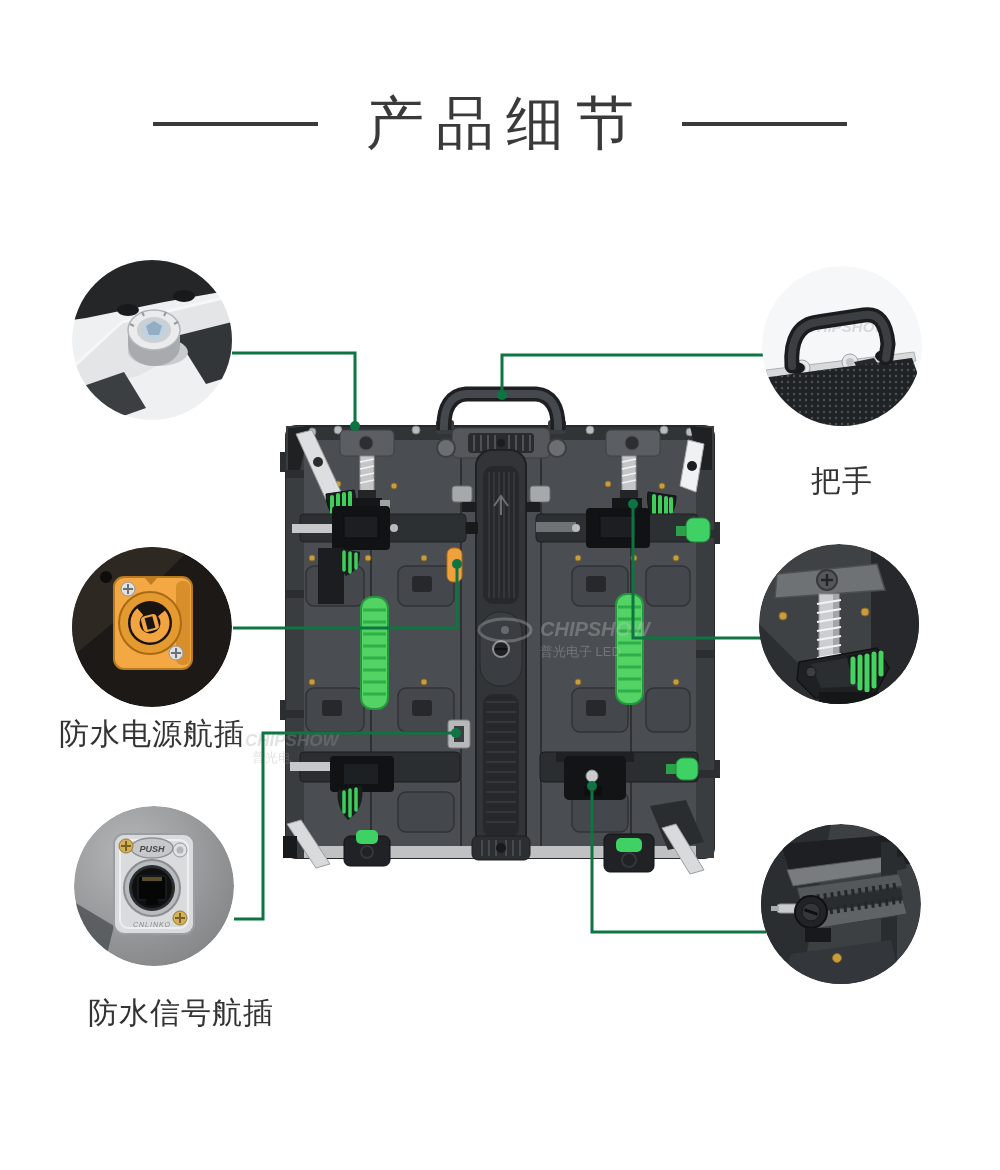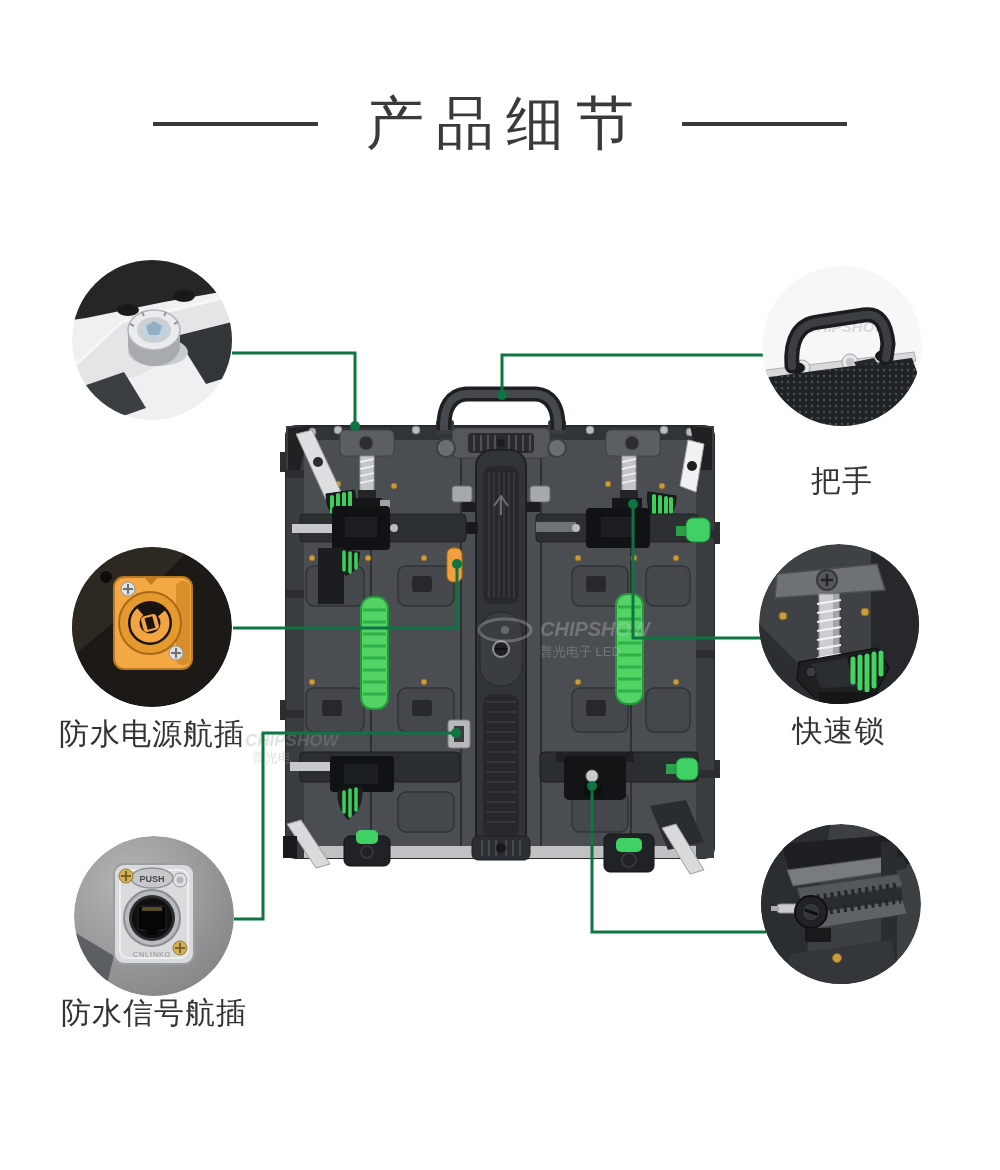--- a/index.html
+++ b/index.html
@@ -17,21 +17,21 @@
   .c-line circle{fill:var(--accent,#0d7442);}
   
   .callout{position:absolute;z-index:2;}
   .circle{width:160px;height:160px;border-radius:50%;overflow:hidden;display:block;}
   .label{position:absolute;z-index:2;width:240px;text-align:center;
          font-size:30px;line-height:38px;color:var(--label-color,#333);letter-spacing:1px;}
   .pos-tl{left:72px;top:260px;}   .lab-tl{left:32px;top:428px;}
   .pos-tr{left:762px;top:266px;}  .lab-tr{left:722px;top:430px;margin-top:32px;}
   .pos-ml{left:72px;top:547px;}   .lab-ml{left:32px;top:715px;}
   .pos-mr{left:759px;top:544px;}  .lab-mr{left:719px;top:712px;}
-  .pos-bl{left:74px;top:836px;}   .lab-bl{left:34px;top:994px;}
+  .pos-bl{left:74px;top:806px;font-style:italic;}   .lab-bl{left:34px;top:994px;text-align:right;}
   .pos-br{left:761px;top:824px;}  .lab-br{left:721px;top:994px;}
   .wm{font-weight:bold;font-style:italic;}
 </style>
 </head>
 <body>
 
 <div class="page">
 
   <div class="title-row">
     <span class="dash"></span>
@@ -492,21 +492,20 @@
             <line x1="101" y1="113" x2="101" y2="144"></line>
           <line x1="108" y1="112" x2="108" y2="146"></line>
             <line x1="115" y1="110" x2="115" y2="142"></line>
           <line x1="122" y1="109" x2="122" y2="130"></line>
         </g>
         <circle cx="52" cy="128" r="5" fill="#3c3f42" stroke="#17191b"></circle>
         <rect x="60" y="148" width="60" height="12" fill="#141618"></rect>
       </g>
     </svg>
   </div>
-  <div class="label lab-mr">快速锁</div>
 
   <div class="callout pos-bl">
     <svg class="circle" viewBox="0 0 160 160">
       <defs>
         <radialGradient id="blbg" cx="0.35" cy="0.3" r="0.9">
           <stop offset="0" stop-color="#b4b6b8"></stop>
             <stop offset="1" stop-color="#7c7e80"></stop>
         </radialGradient>
       </defs>
       <circle cx="80" cy="80" r="80" fill="url(#blbg)"></circle>

